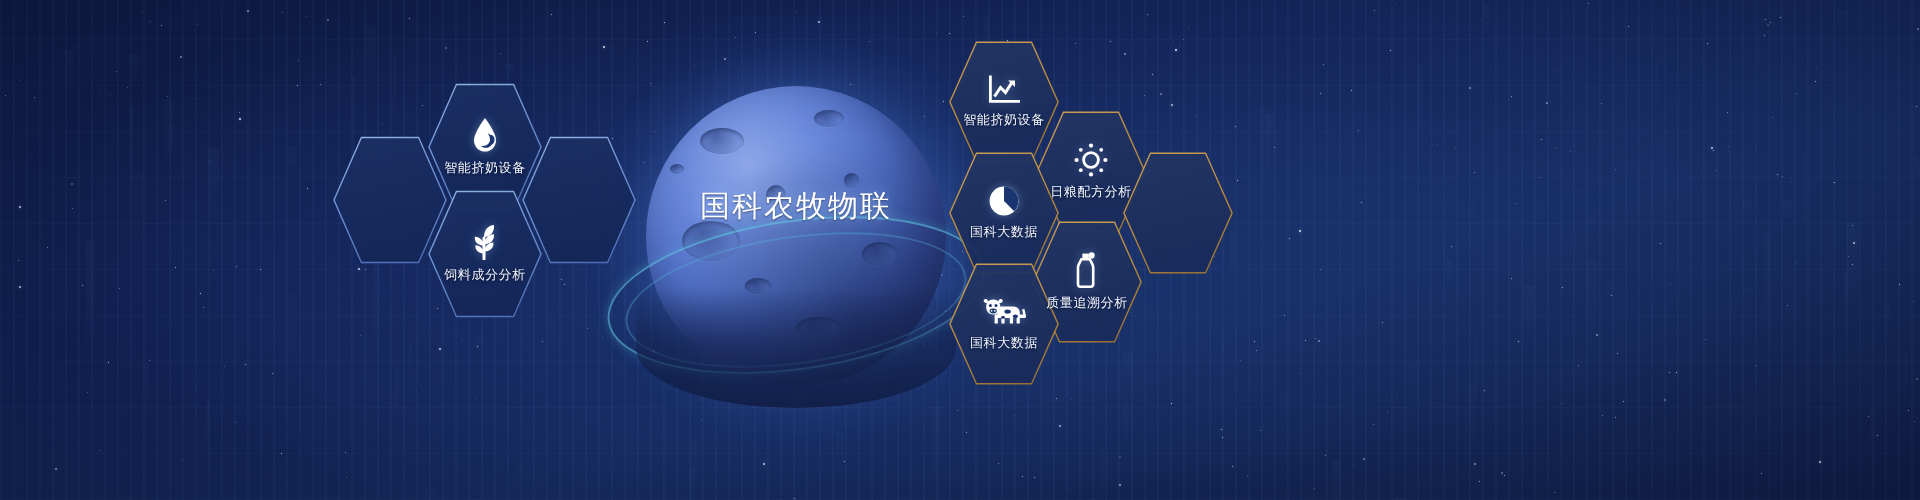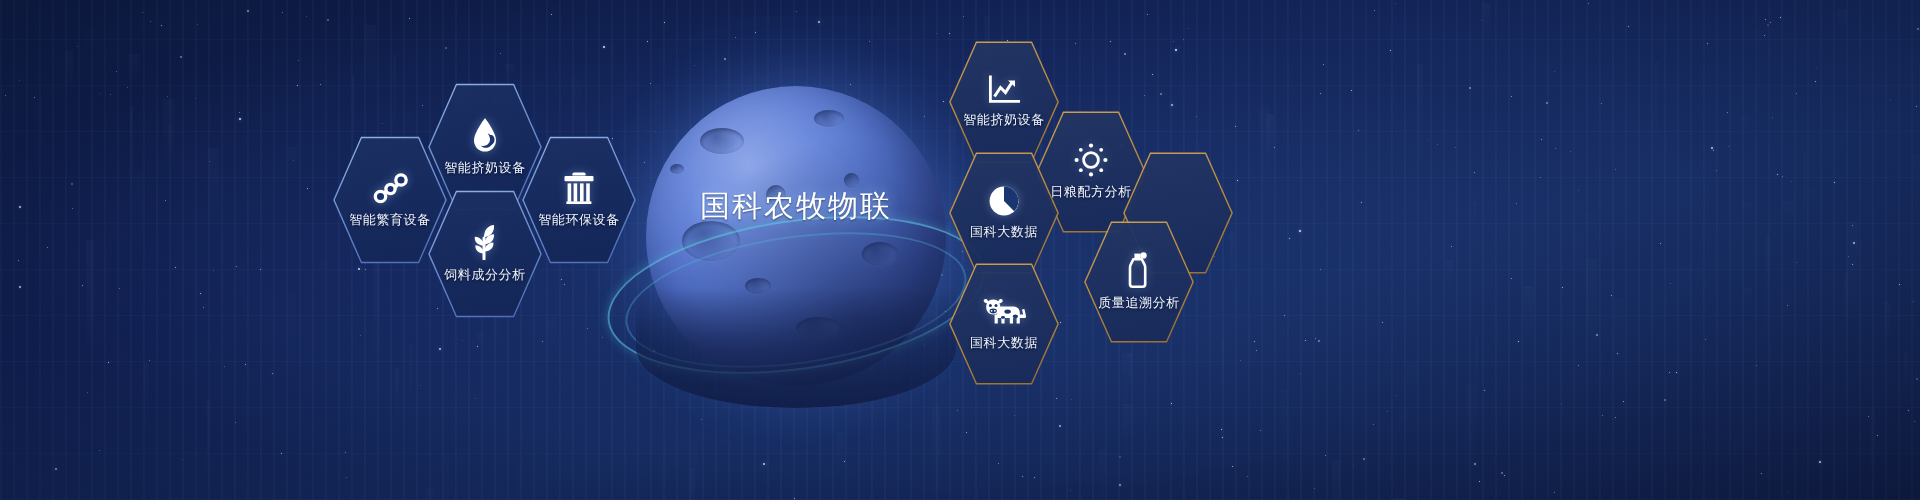--- a/index.html
+++ b/index.html
@@ -592,31 +592,20 @@
     </div>
     <div class="ring r2"></div>
     <div class="ring"></div>
     <div class="sphere-fade"></div>
   </div>
   <div class="center-title">国科农牧物联</div>
 
   <div class="hex blue" style="left:332px;top:134px;width:116px;height:132px;">
     <div class="plate"></div>
     <div class="edge"></div>
-    <div class="inner">
-      <span class="ico">
-        <svg width="36" height="34" viewBox="0 0 36 34">
-          <path d="M10 25 L16 18 L22 18 L28 10" stroke="#fff" stroke-width="3.6" fill="none" stroke-linecap="square"></path>
-          <circle cx="8.5" cy="25.5" r="5.2" fill="#18306b" stroke="#fff" stroke-width="3.3"></circle>
-          <circle cx="18.5" cy="18" r="4.6" fill="#18306b" stroke="#fff" stroke-width="3.3"></circle>
-          <circle cx="29" cy="9" r="5.2" fill="#18306b" stroke="#fff" stroke-width="3.3"></circle>
-        </svg>
-      </span>
-      <span class="lbl">智能繁育设备</span>
-    </div>
   </div>
 
   <div class="hex blue" style="left:427px;top:81px;width:116px;height:132px;">
     <div class="plate"></div>
     <div class="edge"></div>
     <div class="inner">
       <span class="ico">
         <svg width="28" height="36" viewBox="0 0 28 36">
           <path d="M14 1 C14 1 3 15.5 3 23.2 C3 29.9 7.9 34.6 14 34.6 C20.1 34.6 25 29.9 25 23.2 C25 15.5 14 1 14 1 Z" fill="#fff"></path>
           <path d="M18.6 18.5 C21.6 21.4 21.3 26 18.1 28.6 C21.9 28.2 24.4 24.6 23.3 20.9 C22.6 18.6 20.7 17.4 18.6 18.5 Z" fill="#1b3570"></path>
@@ -641,34 +630,20 @@
           <path d="M15.6 29.4 C15.6 24.8 12.4 21.6 7.4 21.2 C7 25.8 10.1 29 15.6 29.6 Z" fill="#fff"></path>
         </svg>
       </span>
       <span class="lbl">饲料成分分析</span>
     </div>
   </div>
 
   <div class="hex blue" style="left:521px;top:134px;width:116px;height:132px;">
     <div class="plate"></div>
     <div class="edge"></div>
-    <div class="inner">
-      <span class="ico">
-        <svg width="32" height="34" viewBox="0 0 32 34">
-          <rect x="1.5" y="5" width="29" height="5.2" rx="1" fill="#fff"></rect>
-          <path d="M11 1.5 h10 a1.6 1.6 0 0 1 1.6 1.6 v1.3 h-13.2 v-1.3 A1.6 1.6 0 0 1 11 1.5 Z" fill="#fff"></path>
-          <rect x="4.6" y="12.4" width="3.6" height="18.4" fill="#fff"></rect>
-          <rect x="10.6" y="12.4" width="3.6" height="18.4" fill="#fff"></rect>
-          <rect x="17" y="12.4" width="3.6" height="18.4" fill="#fff"></rect>
-          <rect x="23.2" y="12.4" width="3.6" height="18.4" fill="#fff"></rect>
-          <rect x="3.4" y="30.4" width="25" height="2.6" fill="#fff"></rect>
-        </svg>
-      </span>
-      <span class="lbl">智能环保设备</span>
-    </div>
   </div>
 
   <div class="hex gold" style="left:948px;top:39px;width:112px;height:126px;">
     <div class="plate"></div>
     <div class="edge"></div>
     <div class="inner">
       <span class="ico">
         <svg width="32" height="30" viewBox="0 0 32 30">
           <path d="M2.4 2 V26.4 H31" stroke="#fff" stroke-width="2.8" fill="none" stroke-linecap="square"></path>
           <path d="M6.5 21.5 L12.5 12.5 L17.5 17.5 L24.5 6.5" stroke="#fff" stroke-width="3" fill="none" stroke-linejoin="miter" stroke-linecap="butt"></path>
@@ -715,21 +690,21 @@
           <circle cx="16" cy="16" r="14.4" fill="#fff"></circle>
           <path d="M16 16 L16 1.6 A14.4 14.4 0 0 1 30.4 16 Z" fill="#1b3570"></path>
           <path d="M30.4 16 A14.4 14.4 0 0 1 23.6 28.3 L16 16 Z" fill="#fff"></path>
           <path d="M16 16 L30.4 16 A14.4 14.4 0 0 1 26.2 26.2 Z" fill="#1b3570"></path>
         </svg>
       </span>
       <span class="lbl">国科大数据</span>
     </div>
   </div>
 
-  <div class="hex gold" style="left:1083px;top:219px;width:112px;height:126px;">
+  <div class="hex gold" style="left:1031px;top:219px;width:112px;height:126px;">
     <div class="plate"></div>
     <div class="edge"></div>
     <div class="inner">
       <span class="ico">
         <svg width="26" height="36" viewBox="0 0 26 36">
           <circle cx="17.6" cy="3.4" r="3.1" fill="#fff"></circle>
           <path d="M8.4 1.6 h6.4 v4.6 h-6.4 Z" fill="#fff"></path>
           <path d="M7.4 7.2 h8.4 l2.6 5.2 a7 7 0 0 1 .8 3.3 v16.6 a2.4 2.4 0 0 1 -2.4 2.4 h-10.4 a2.4 2.4 0 0 1 -2.4 -2.4 V15.7 a7 7 0 0 1 .8 -3.3 Z" fill="none" stroke="#fff" stroke-width="2.6"></path>
         </svg>
       </span>

